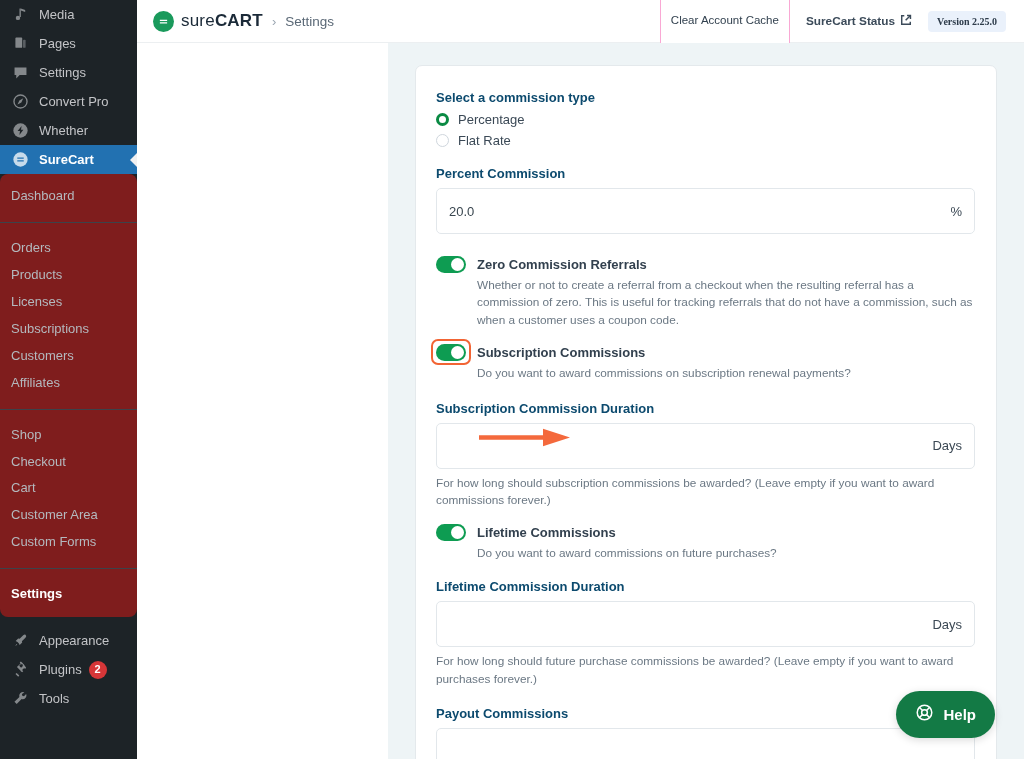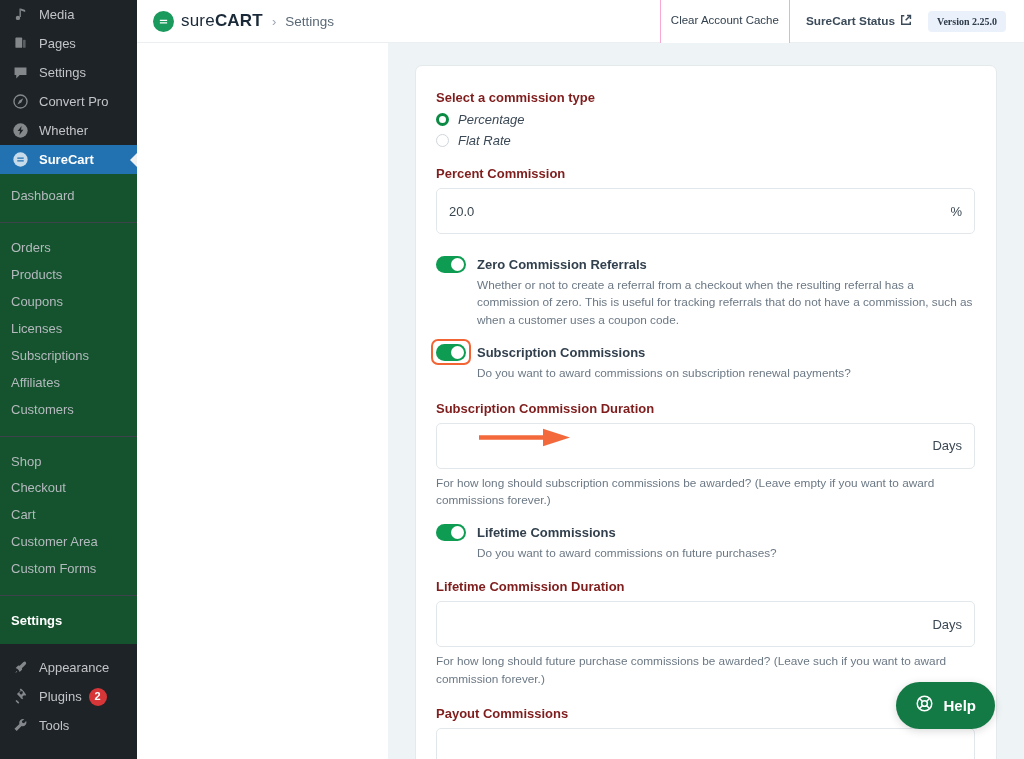--- a/index.html
+++ b/index.html
@@ -46,21 +46,22 @@
   }
   .wp-item.current .wp-ico svg { fill: #fff; opacity: 1; }
   .wp-item.current .wp-arrow {
     position: absolute; right: -1px; top: 50%; transform: translateY(-50%);
     width: 0; height: 0;
     border-top: 8px solid transparent;
     border-bottom: 8px solid transparent;
     border-right: 8px solid #f0f0f1;
   }
   .wp-sub {
-    background: #14532d;
+    background: #7f1d1d;
+    border-radius: 8px;
   }
   .wp-subitem {
     display: block;
     padding: 6px 0 6px 11px;
     font-size: 13px;
     color: #b4b9be;
     line-height: 1.15;
   }
   .wp-subitem.head { color: #fff; font-weight: 600; }
   .wp-sep { height: 1px; background: #3c434a; margin: 3px 0; }
@@ -128,24 +129,24 @@
     position: absolute;
     left: 278px; top: 22px; right: 27px; bottom: -40px;
     background: #fff;
     border: 1px solid #e4e9ec;
     border-radius: 7px;
     padding: 24px 21px 20px 20px;
     overflow: hidden;
   }
 
   .fld-label {
-    font-size: 13px; font-weight: 700; color: #7f1d1d;
+    font-size: 13px; font-weight: 700; color: #0c4a6e;
     margin: 0 0 7px 0;
   }
-  .radio-row { display: flex; align-items: center; gap: 9px; margin-bottom: 6px; font-style: italic; }
+  .radio-row { display: flex; align-items: center; gap: 9px; margin-bottom: 6px; }
   .radio {
     width: 13px; height: 13px; border-radius: 50%;
     border: 1px solid #cfd6dd; background: #fff;
     display: inline-block; position: relative; flex: none;
   }
   .radio.on { border: 3.5px solid #0a8a43; background: #fff; }
   .radio-lbl { font-size: 13px; color: #3b4956; }
 
   .input-wrap {
     position: relative;
@@ -193,21 +194,21 @@
   }
 
   .arrow-annot {
     position: absolute; left: 342px; top: 385px;
     width: 92px; height: 19px;
     pointer-events: none;
   }
   .arrow-annot svg { width: 92px; height: 19px; display: block; }
 
   .help-fab {
-    position: absolute; right: 29px; bottom: 30px;
+    position: absolute; right: 29px; bottom: 21px;
     height: 47px; min-width: 94px;
     background: #137a45;
     border-radius: 24px;
     display: flex; align-items: center; justify-content: center;
     gap: 9px;
     color: #fff;
     padding: 0 19px;
     cursor: pointer;
     box-shadow: 0 2px 8px rgba(0,0,0,.15);
   }
@@ -283,25 +284,24 @@
     </div>
 
     <div class="wp-sub">
       <div class="wp-gap"></div>
       <span class="wp-subitem">Dashboard</span>
       <div class="wp-gap"></div>
       <div class="wp-sep"></div>
       <div class="wp-gap"></div>
       <span class="wp-subitem">Orders</span>
       <span class="wp-subitem">Products</span>
-      <span class="wp-subitem">Coupons</span>
       <span class="wp-subitem">Licenses</span>
       <span class="wp-subitem">Subscriptions</span>
+      <span class="wp-subitem">Customers</span>
       <span class="wp-subitem">Affiliates</span>
-      <span class="wp-subitem">Customers</span>
       <div class="wp-gap"></div>
       <div class="wp-sep"></div>
       <div class="wp-gap"></div>
       <span class="wp-subitem">Shop</span>
       <span class="wp-subitem">Checkout</span>
       <span class="wp-subitem">Cart</span>
       <span class="wp-subitem">Customer Area</span>
       <span class="wp-subitem">Custom Forms</span>
       <div class="wp-gap"></div>
       <div class="wp-sep"></div>
@@ -429,21 +429,21 @@
             <span class="toggle-title">Lifetime Commissions</span>
           </div>
           <div class="helper helper-indent" style="margin-top:3px">Do you want to award commissions on future purchases?</div>
         </div>
 
         <div class="fld-label" style="margin-top:17px">Lifetime Commission Duration</div>
         <div class="input-wrap">
           <span class="input-val"></span>
           <span class="input-suffix">Days</span>
         </div>
-        <div class="helper" style="margin-top:6px">For how long should future purchase commissions be awarded? (Leave such if you want to award commission forever.)</div>
+        <div class="helper" style="margin-top:6px">For how long should future purchase commissions be awarded? (Leave empty if you want to award purchases forever.)</div>
 
         <div class="fld-label" style="margin-top:18px">Payout Commissions</div>
         <div class="textarea-box"></div>
 
       </div>
 
       <div class="arrow-annot">
         <svg viewBox="0 0 92 19">
           <path d="M0 7.2 H64 V0.8 L91 9.5 L64 18.2 V11.8 H0 Z" fill="#f4693c"></path>
         </svg>

